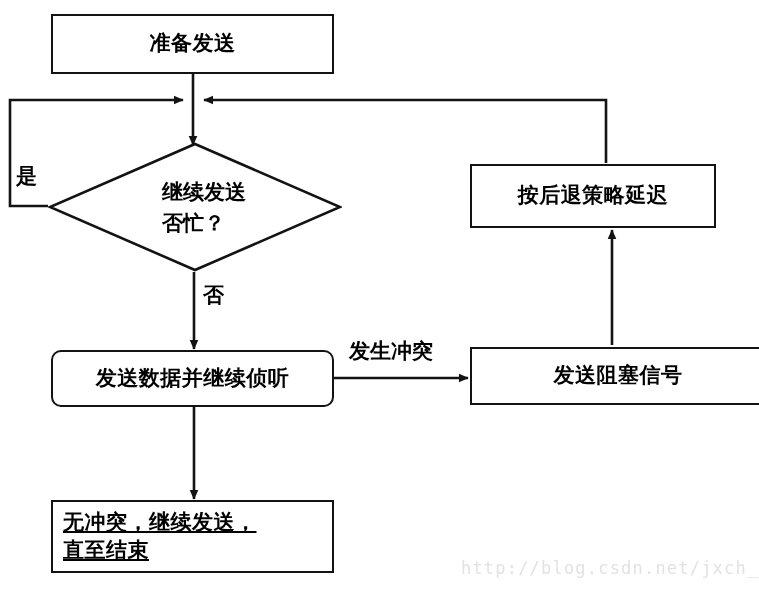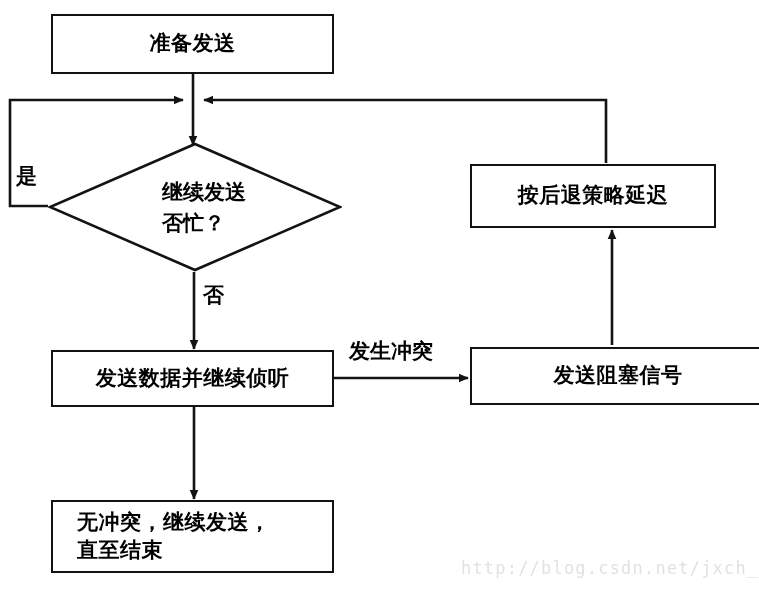--- a/index.html
+++ b/index.html
@@ -118,26 +118,26 @@
   </div>
 
   <div class="node diamond" style="left:48px; top:142px; width:294px; height:130px;">
     <svg class="diamond-shape" viewBox="0 0 294 130" preserveAspectRatio="none" xmlns="http://www.w3.org/2000/svg">
       <polygon points="147,2 292,65 147,128 2,65" fill="#ffffff" stroke="#131313" stroke-width="2.6"></polygon>
     </svg>
     <span class="diamond-text" style="margin-left:18px; margin-top:2px;">继续发送
 否忙？</span>
   </div>
 
-  <div class="node box" style="left:51px; top:350px; width:283px; height:57px;">
+  <div class="node box" style="left:51px; top:350px; width:283px; height:57px;border-radius:10px;">
     <span class="node-label">发送数据并继续侦听</span>
   </div>
 
   <div class="node box" style="left:51px; top:500px; width:283px; height:73px; justify-content:flex-start;">
-    <span class="node-label" style="text-align:left; padding-left:24px;">无冲突，继续发送，
+    <span class="node-label" style="text-align:left; padding-left:10px;text-decoration:underline;">无冲突，继续发送，
 直至结束</span>
   </div>
 
   <div class="node box" style="left:470px; top:347px; width:296px; height:58px;">
     <span class="node-label">发送阻塞信号</span>
   </div>
 
   <div class="node box" style="left:470px; top:164px; width:246px; height:64px;">
     <span class="node-label">按后退策略延迟</span>
   </div>

